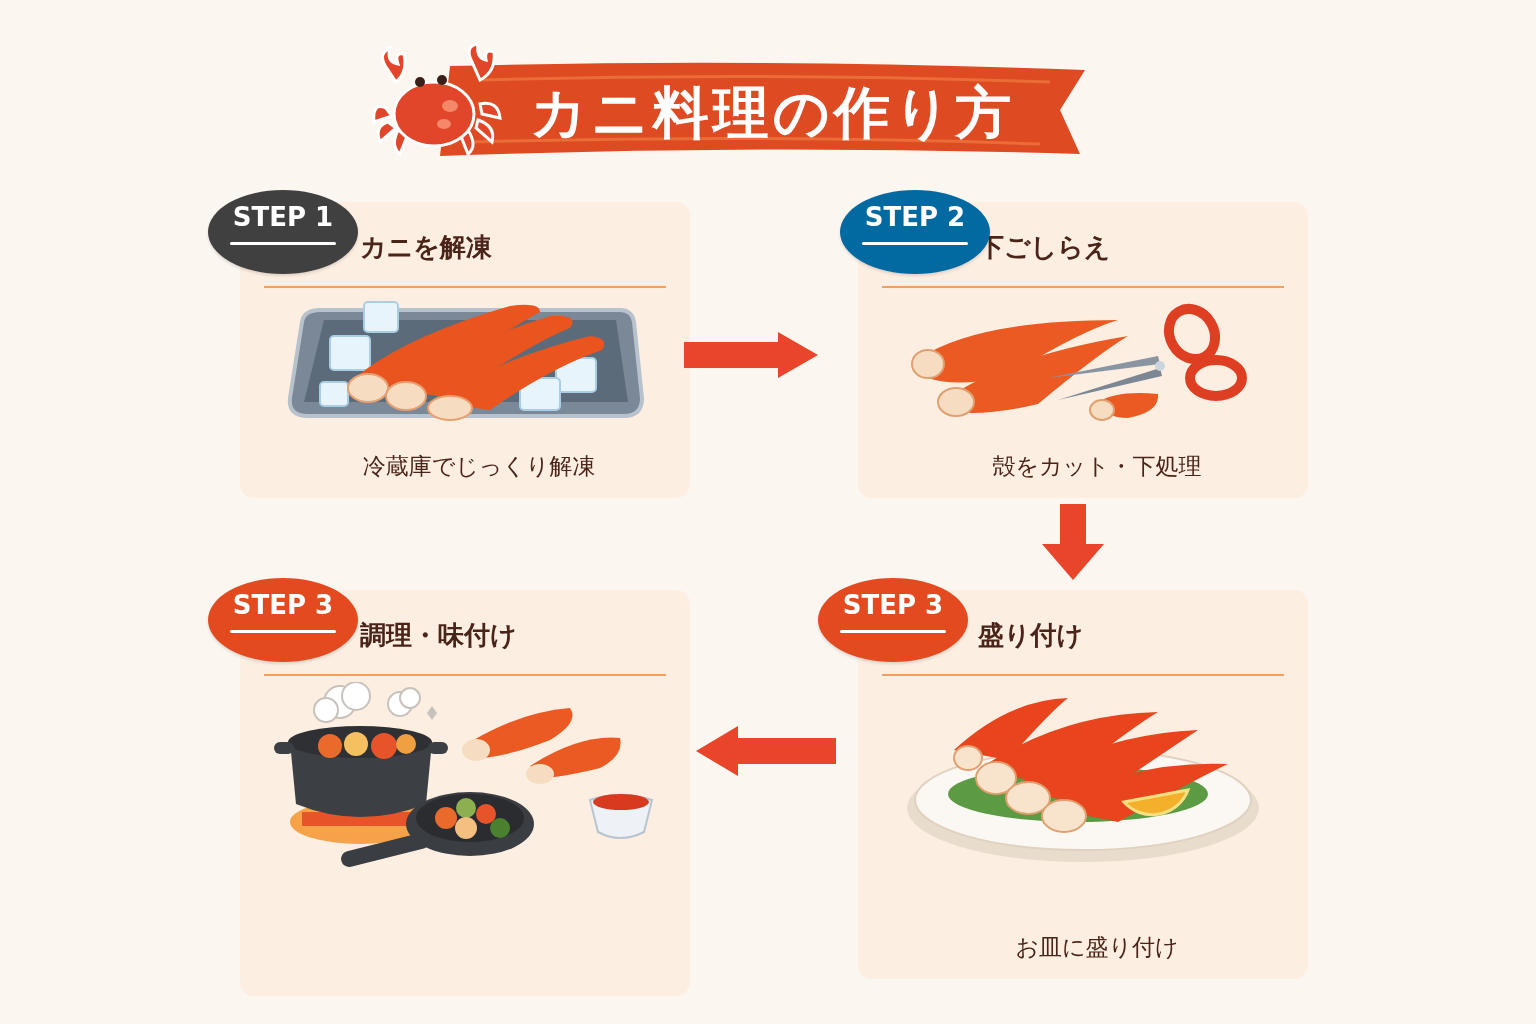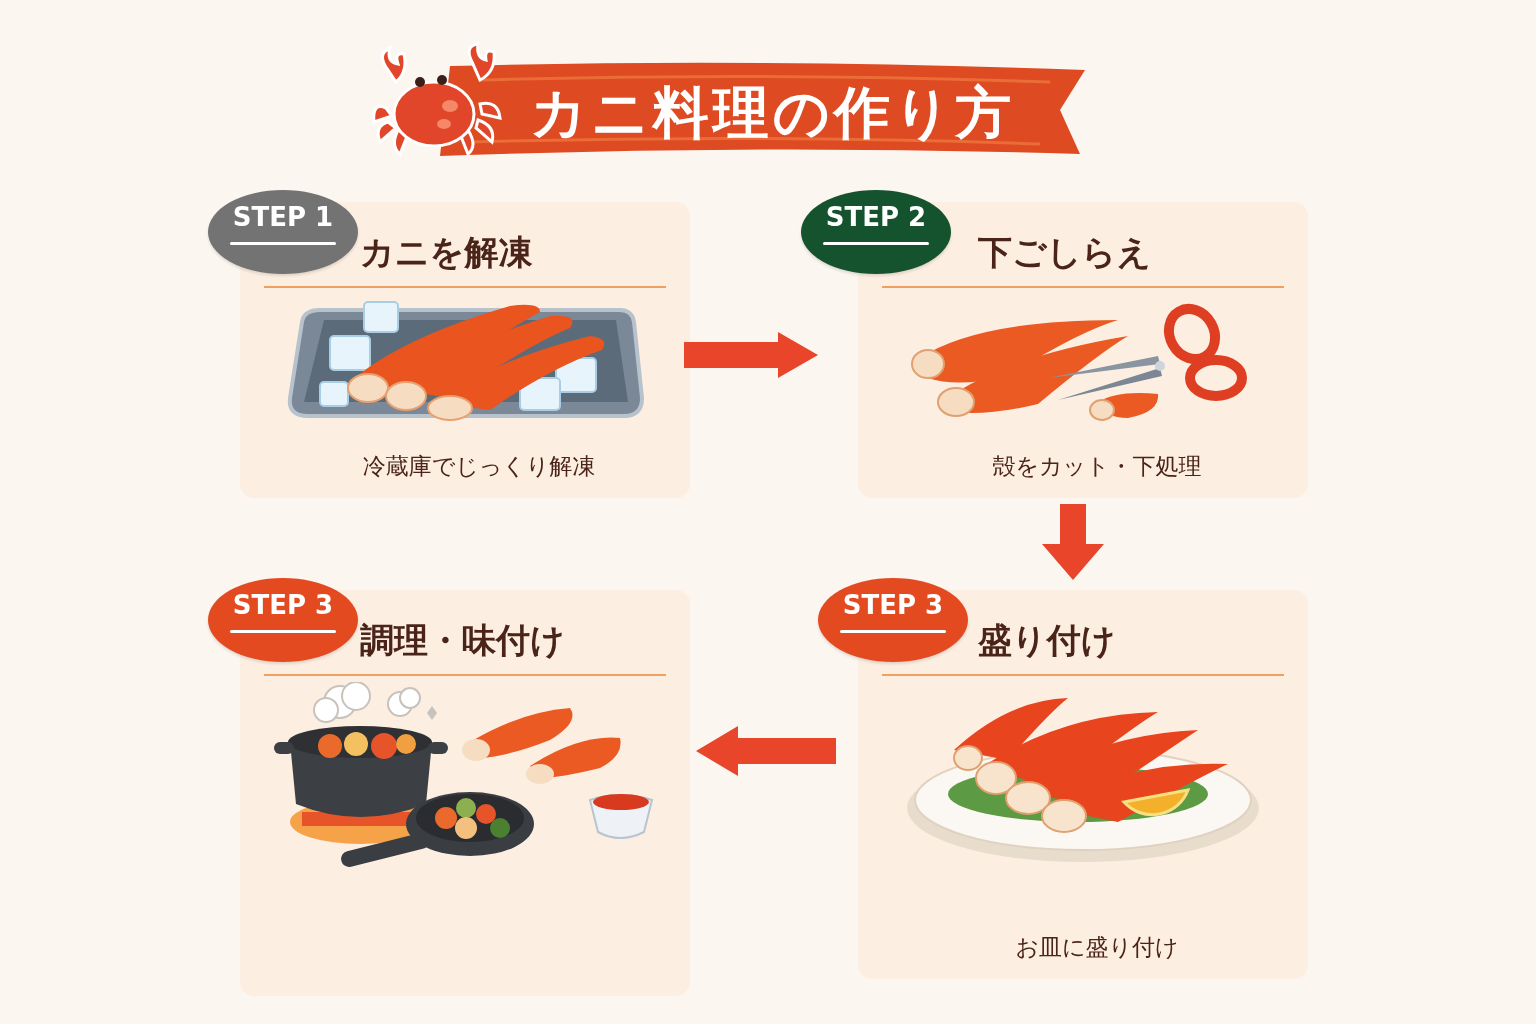--- a/index.html
+++ b/index.html
@@ -6,21 +6,21 @@
   body{width:1536px;height:1024px;background:#fcf6f0;position:relative;overflow:hidden;
        font-family:"DejaVu Sans","Liberation Sans",sans-serif;color:#4a2418;}
   .abs{position:absolute;}
   
   .banner{left:440px;top:58px;width:650px;height:96px;}
   .banner svg{position:absolute;left:0;top:0;}
   .banner-title{position:absolute;left:90px;top:18px;width:520px;font-size:56px;font-weight:bold;color:#fff;letter-spacing:4px;}
   .crab{left:368px;top:42px;width:140px;height:120px;}
   
   .card{position:absolute;width:450px;height:296px;background:#fdeee2;border-radius:14px;}
-  .card-title{position:absolute;left:120px;top:28px;font-size:34px;font-weight:bold;color:#4a2418;}
+  .card-title{position:absolute;left:120px;top:28px;font-size:26px;font-weight:bold;color:#4a2418;}
   .card-line{position:absolute;left:24px;right:24px;top:84px;height:2px;background:#f0a060;}
   .card-caption{position:absolute;left:0;right:0;bottom:16px;text-align:center;font-size:23px;color:#4a2418;padding-left:28px;}
   .card-art{position:absolute;left:40px;right:40px;top:96px;height:128px;}
   .badge{position:absolute;width:150px;height:84px;border-radius:50%;color:#fff;box-shadow:0 2px 3px rgba(0,0,0,0.12);}
   .badge-label{position:absolute;left:0;right:0;top:12px;text-align:center;font-size:26px;font-weight:bold;letter-spacing:0px;}
   .badge-line{position:absolute;left:22px;right:22px;top:52px;height:3px;background:#fff;border-radius:2px;}
   .arrow svg{display:block;}
 </style>
 </head>
 <body>
@@ -75,21 +75,21 @@
       </g>
       <g fill="#f6ddc2" stroke="#e8a070" stroke-width="2">
         <ellipse cx="88" cy="90" rx="20" ry="14"></ellipse>
         <ellipse cx="126" cy="98" rx="20" ry="14"></ellipse>
         <ellipse cx="170" cy="110" rx="22" ry="12"></ellipse>
       </g>
     </svg>
   </div>
   <div class="card-caption">冷蔵庫でじっくり解凍</div>
 </div>
-<div class="badge" style="left:208px;top:190px;background:#737373;">
+<div class="badge" style="left:208px;top:190px;background:#404040;">
   <div class="badge-label">STEP 1</div>
   <div class="badge-line"></div>
 </div>
 
 <div class="card" style="left:858px;top:202px;">
   <div class="card-title">下ごしらえ</div>
   <div class="card-line"></div>
   <div class="card-art">
     <svg width="370" height="128" viewBox="0 0 370 128">
       <g fill="#ea5a22">
@@ -106,21 +106,21 @@
       <path d="M160 102 L262 70 L264 78 Z" fill="#7b8794"></path>
       <circle cx="262" cy="68" r="5" fill="#ccd4dc"></circle>
       <g fill="none" stroke="#de3e22" stroke-width="10">
         <ellipse cx="294" cy="36" rx="22" ry="26" transform="rotate(-30 294 36)"></ellipse>
         <ellipse cx="318" cy="80" rx="26" ry="18"></ellipse>
       </g>
     </svg>
   </div>
   <div class="card-caption">殻をカット・下処理</div>
 </div>
-<div class="badge" style="left:801px;top:190px;background:#14532d;">
+<div class="badge" style="left:840px;top:190px;background:#0369a1;">
   <div class="badge-label">STEP 2</div>
   <div class="badge-line"></div>
 </div>
 
 <div class="card" style="left:240px;top:590px;height:406px;">
   <div class="card-title">調理・味付け</div>
   <div class="card-line"></div>
   <div class="card-art" style="left:20px;right:20px;top:92px;height:190px;">
     <svg width="410" height="190" viewBox="0 0 410 190">
       <g fill="#fff" stroke="#c8c2bc" stroke-width="2">

